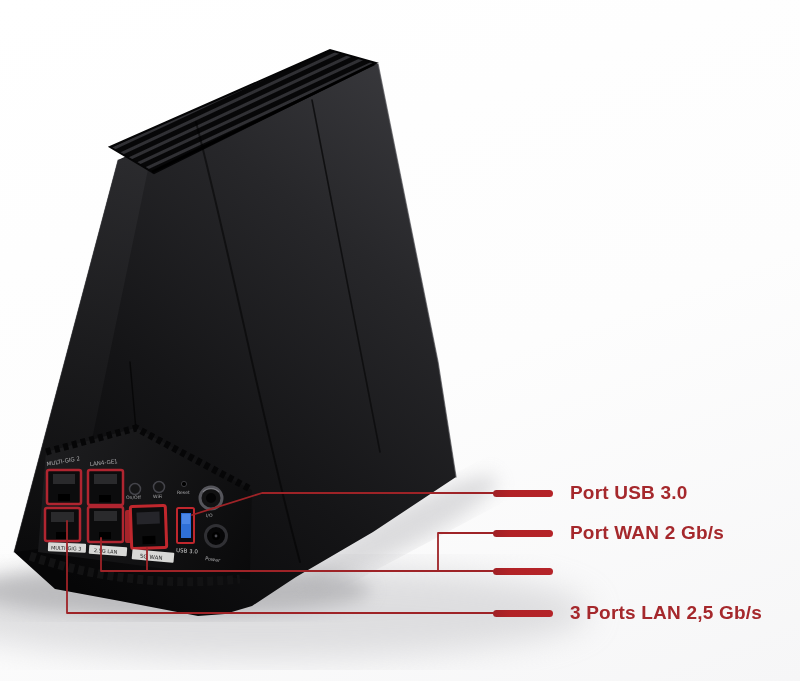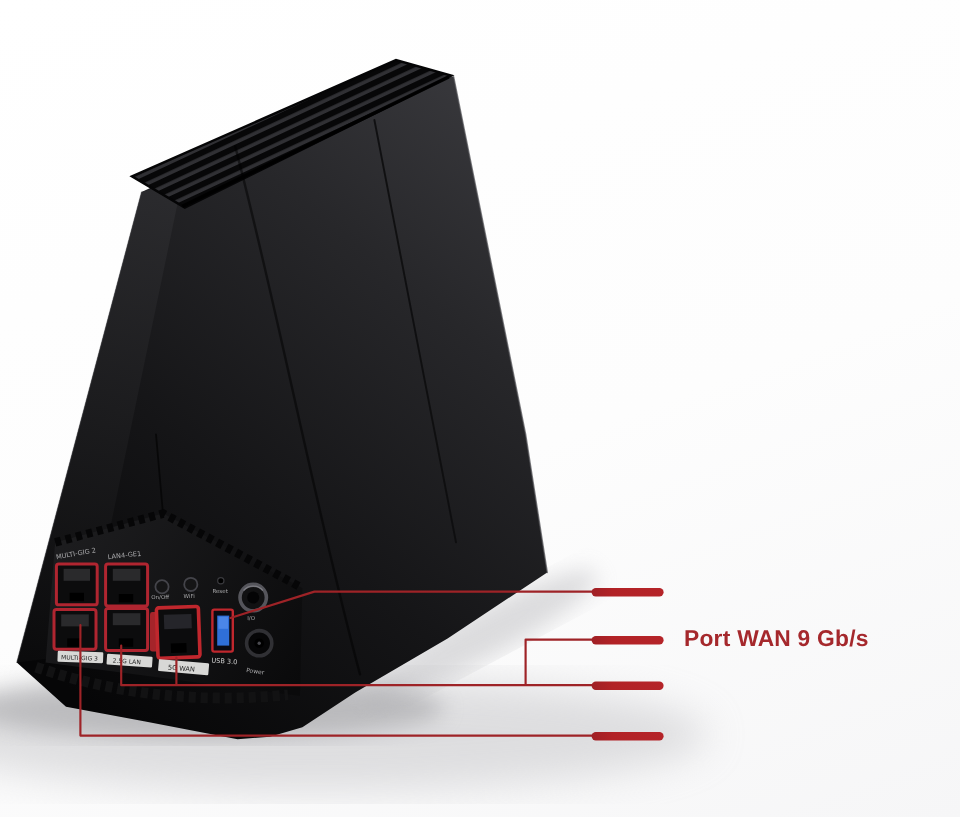--- a/index.html
+++ b/index.html
@@ -169,15 +169,17 @@
       <path d="M101,538 L101,571 L493,571 M147,548 L147,571"></path>
       <path d="M67,521 L67,613 L493,613"></path>
     </g>
   </svg>
 
   <div class="callout-marker" style="top:489.5px"></div>
   <div class="callout-marker" style="top:529.5px"></div>
   <div class="callout-marker" style="top:567.5px"></div>
   <div class="callout-marker" style="top:609.5px"></div>
 
-  <div class="callout-label" style="top:520px">Port WAN 9 Gb/s</div>
+  <div class="callout-label" style="top:480px">Port USB 3.0</div>
+  <div class="callout-label" style="top:520px">Port WAN 2 Gb/s</div>
+  <div class="callout-label" style="top:600px">3 Ports LAN 2,5 Gb/s</div>
 
 </div>
 
 </body></html>

